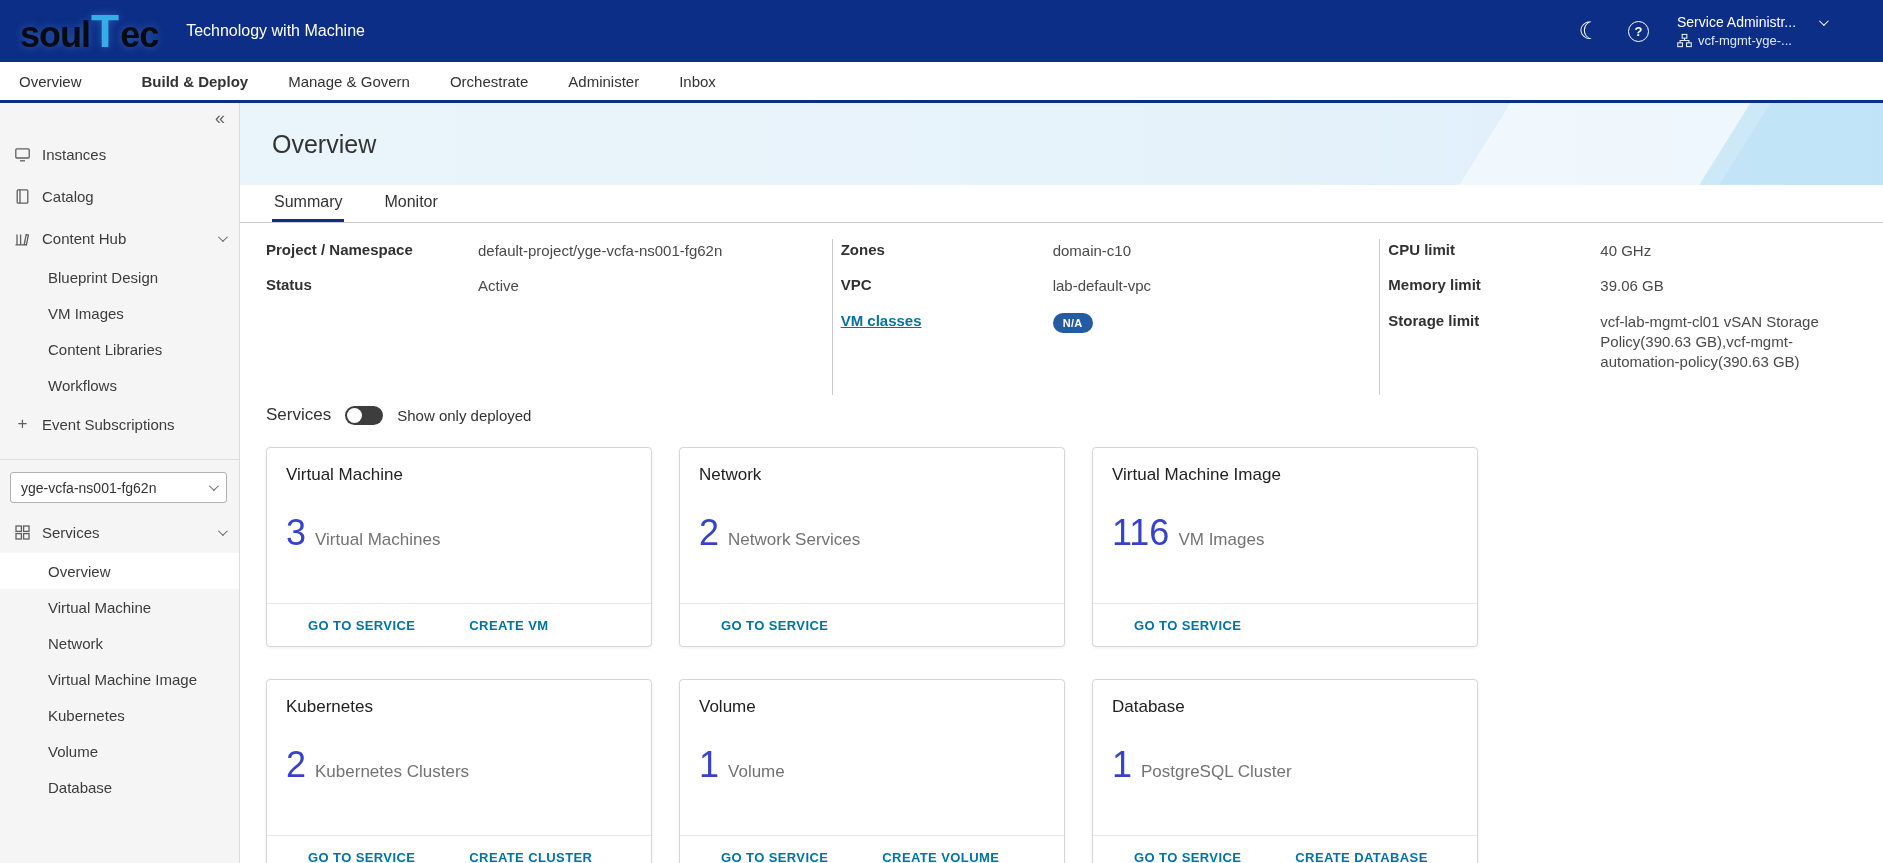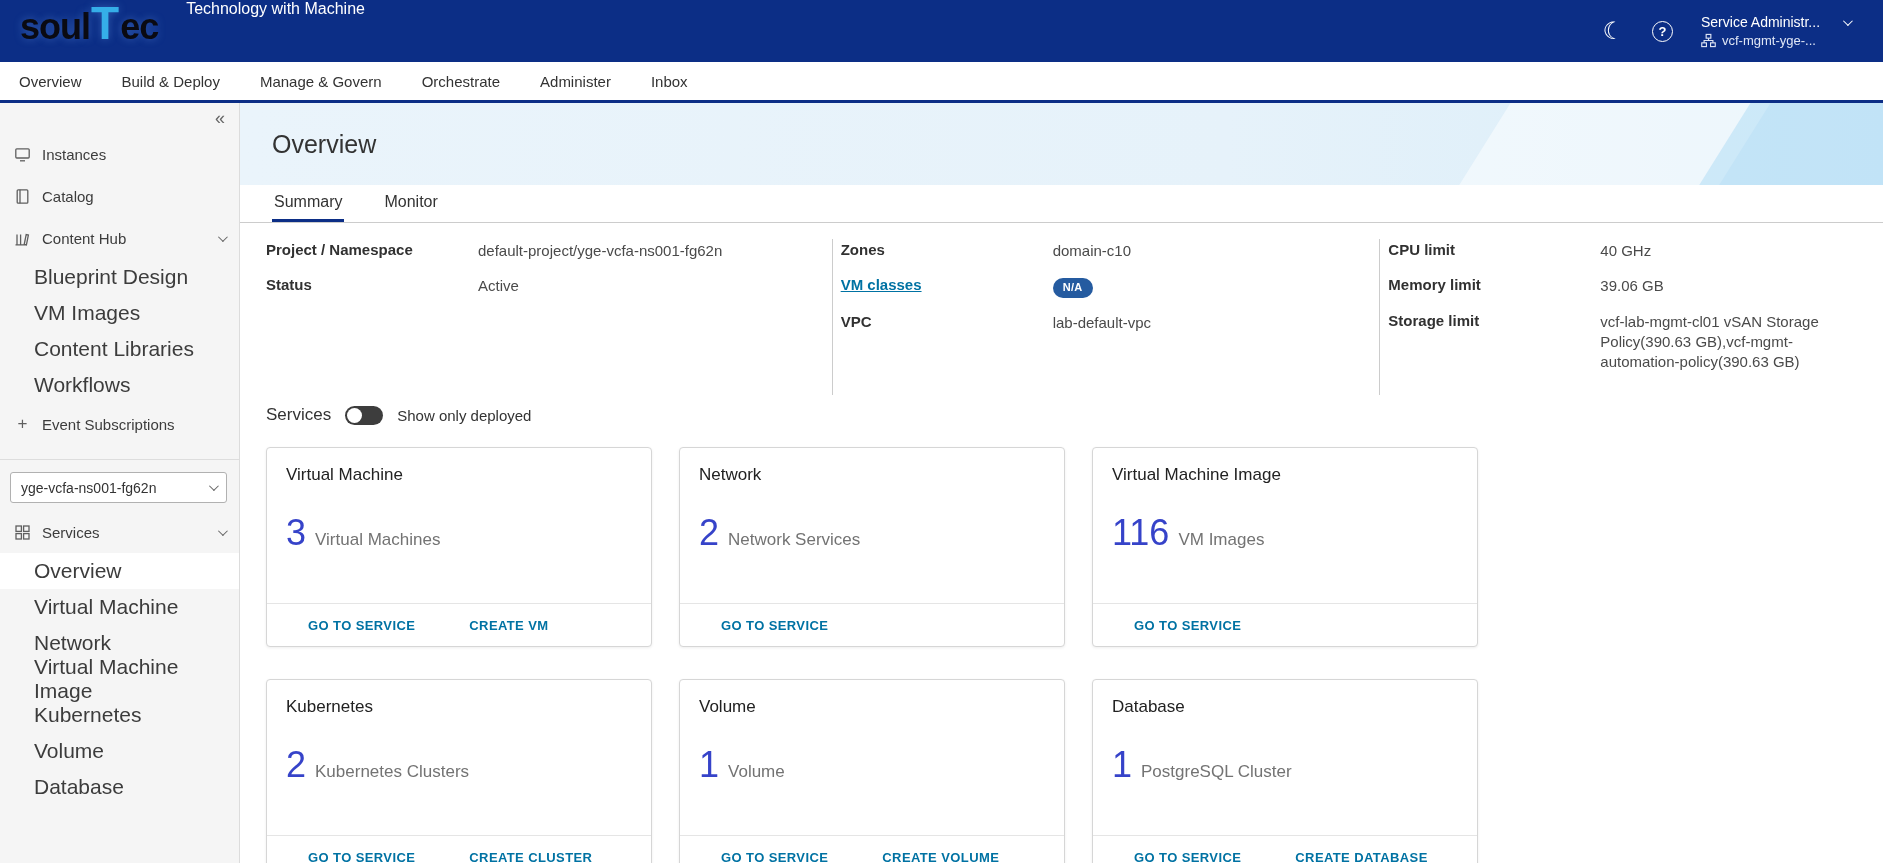--- a/index.html
+++ b/index.html
@@ -1,51 +1,51 @@
 <!DOCTYPE html>
 <html><head>
 <meta charset="utf-8">
 <style>
   * { margin:0; padding:0; box-sizing:border-box; }
   html,body { width:1883px; height:863px; overflow:hidden; }
   body { font-family:"Liberation Sans",sans-serif; background:#fff; color:#333; }
   .app { width:1883px; height:863px; display:flex; flex-direction:column; }
 
   
-  .header { height:62px; background:#0c2e86; display:flex; padding:0 12px 0 20px; flex:none; }
+  .header { height:62px; background:#0c2e86; display:flex; align-items:center; padding:0 36px 0 20px; flex:none; }
   .logo { display:flex; align-items:baseline; line-height:1; user-select:none; text-shadow:0 0 8px rgba(120,180,255,.35); }
   .lg1,.lg3 { font-size:36px; font-weight:800; color:#0a0a12; letter-spacing:-1px; }
   .lg2 { font-size:46px; font-weight:800; color:#35aee8; margin:0 1px; }
   .tagline { color:#fff; font-size:16px; margin-left:28px; }
   .header-right { margin-left:auto; display:flex; align-items:center; gap:28px; }
   .moon { color:#fff; font-size:24px; line-height:1; cursor:pointer; }
   .help { width:21px; height:21px; border:1.5px solid #fff; border-radius:50%; color:#fff; font-size:13px;
           font-weight:700; display:flex; align-items:center; justify-content:center; cursor:pointer; }
   .user-block { color:#fff; cursor:pointer; min-width:170px; }
   .user-line1 { font-size:14px; display:flex; align-items:center; gap:23px; }
   .user-line2 { font-size:13px; color:#dfe6f5; display:flex; align-items:center; gap:6px; margin-top:3px; }
   .chev { display:inline-block; width:7px; height:7px; border-right:1.6px solid currentColor; border-bottom:1.6px solid currentColor; transform:rotate(45deg) translateY(-2px); }
   .chev.white { color:#fff; }
   .chev.gray { color:#666; }
 
   
   .navbar { height:41px; background:#fff; border-bottom:3px solid #0c2e86; display:flex; align-items:center; padding-left:17px; flex:none; }
   .nav-tab { font-size:15px; color:#333; margin-right:36px; cursor:pointer; padding:9px 2px; }
-  .nav-tab.active { font-weight:400; }
+  .nav-tab.active { font-weight:700;margin-left:20px; }
 
   
   .bodyrow { flex:1; display:flex; min-height:0; }
 
   
   .sidebar { width:240px; background:#f5f5f5; border-right:1px solid #dcdcdc; position:relative; flex:none; padding-top:4px; }
   .collapse-btn { position:absolute; top:6px; right:14px; color:#666; font-size:18px; cursor:pointer; line-height:1; }
   .side-group { margin-top:26px; }
   .side-item { height:42px; display:flex; align-items:center; gap:11px; padding:0 14px; font-size:15px; color:#3c3c3c; cursor:pointer; }
   .side-item .grow { flex:1; }
-  .sub-item { height:36px; display:flex; align-items:center; padding:0 14px 0 34px; font-size:21px; color:#3c3c3c; cursor:pointer; }
+  .sub-item { height:36px; display:flex; align-items:center; padding:0 14px 0 48px; font-size:15px; color:#3c3c3c; cursor:pointer; }
   .sub-item.selected { background:#fff; }
   .sicon { width:17px; height:17px; flex:none; }
   .sicon path, .sicon rect, .sicon circle, .sicon line { stroke:#5f5f5f; fill:none; stroke-width:1.3; }
   .side-divider { border:none; border-top:1px solid #ddd; margin:14px 0 12px 0; }
   .ns-select { margin:0 12px 8px 10px; height:31px; background:#fff; border:1px solid #b1b1b1; border-radius:3px;
                display:flex; align-items:center; padding:0 10px; font-size:14px; color:#333; cursor:pointer; }
   .ns-select .grow { flex:1; overflow:hidden; white-space:nowrap; text-overflow:ellipsis; }
   .plus-glyph { font-size:17px; color:#5f5f5f; width:17px; text-align:center; flex:none; }
 
   
@@ -216,28 +216,28 @@
             <div class="sum-label">Status</div>
             <div class="sum-value">Active</div>
           </div>
         </div>
         <div class="sum-col">
           <div class="sum-row">
             <div class="sum-label">Zones</div>
             <div class="sum-value">domain-c10</div>
           </div>
           <div class="sum-row">
+            <div class="sum-label">VPC</div>
+            <div class="sum-value">lab-default-vpc</div>
+          </div>
+          <div class="sum-row">
             <div class="sum-label link">VM classes</div>
             <div class="sum-value">
               <span class="badge">N/A</span>
             </div>
-          </div>
-          <div class="sum-row">
-            <div class="sum-label">VPC</div>
-            <div class="sum-value">lab-default-vpc</div>
           </div>
         </div>
         <div class="sum-col">
           <div class="sum-row">
             <div class="sum-label">CPU limit</div>
             <div class="sum-value">40 GHz</div>
           </div>
           <div class="sum-row">
             <div class="sum-label">Memory limit</div>
             <div class="sum-value">39.06 GB</div>

